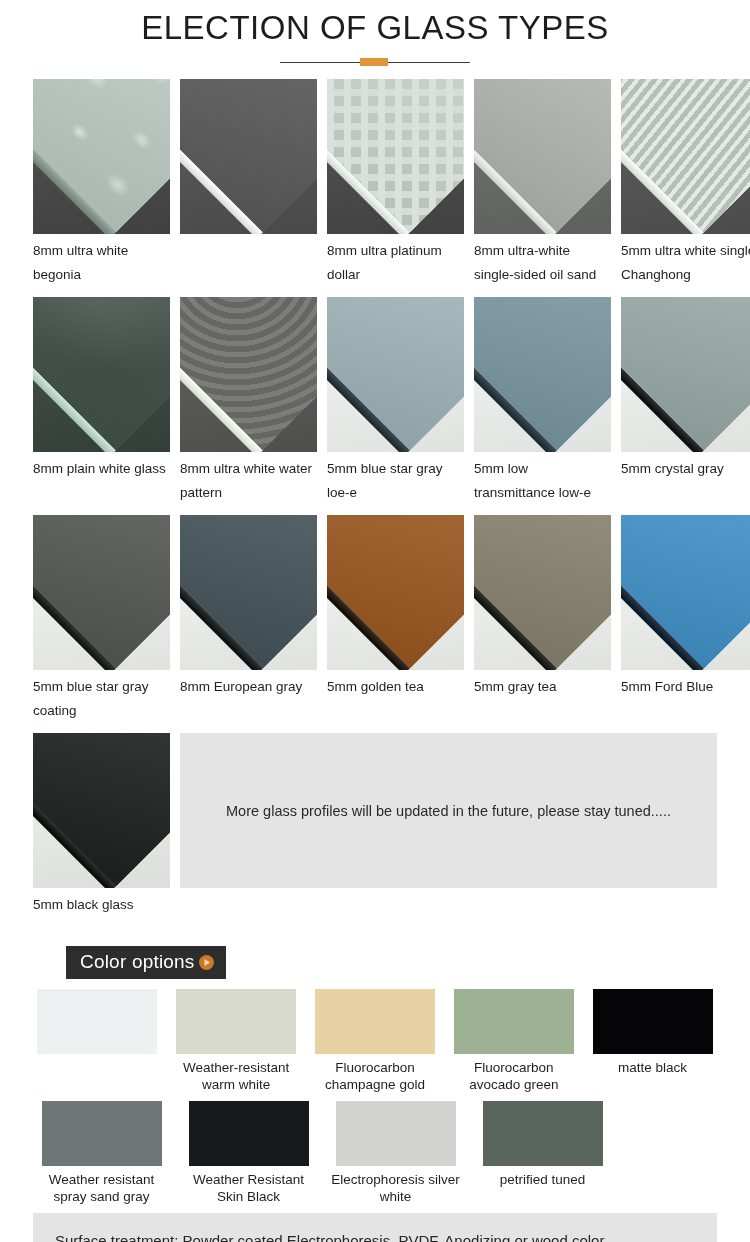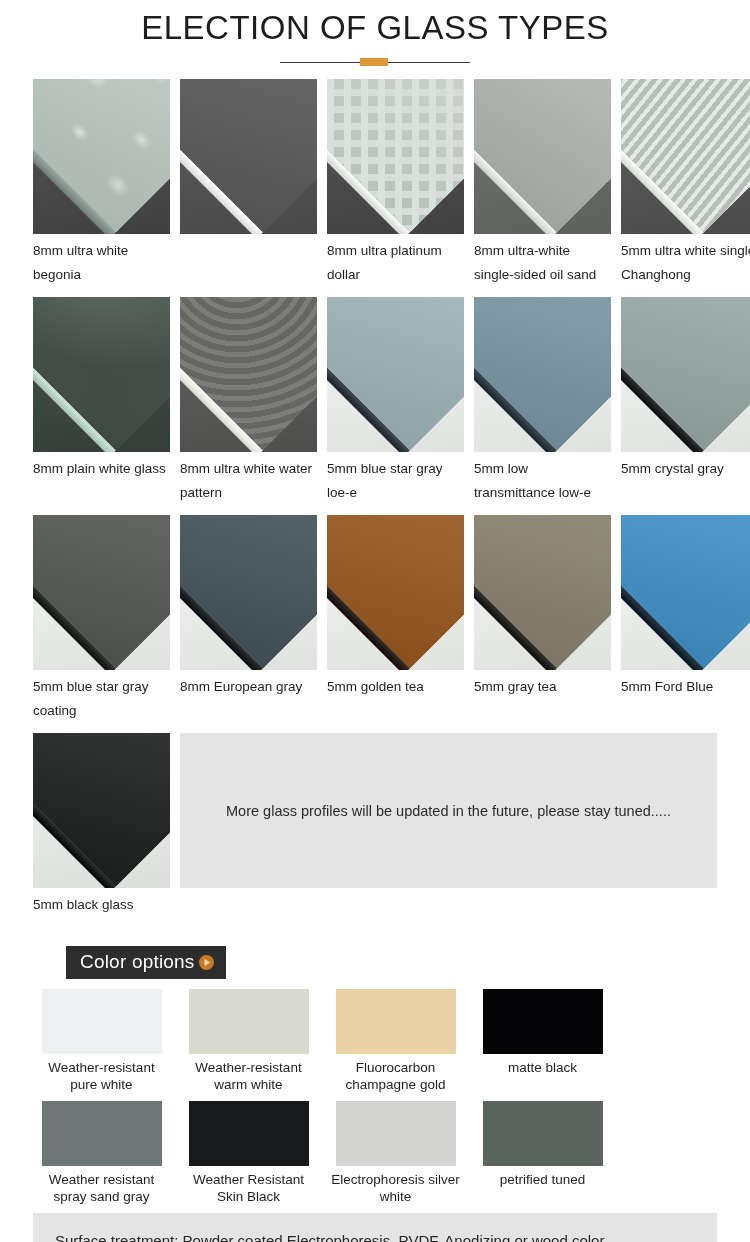--- a/index.html
+++ b/index.html
@@ -385,29 +385,32 @@
         <polygon points="5.5,4 11,7.5 5.5,11" fill="#f6d9b4"></polygon>
       </svg>
     </span>
   </div>
 </div>
 
 <div class="color-grid">
   <div class="color-row">
       <div class="color-cell">
         <div class="swatch" style="background: rgb(238, 241, 241);"></div>
-        <div class="color-label">Weather-resistant pure white</div>
       </div>
       <div class="color-cell">
         <div class="swatch" style="background: rgb(217, 218, 206);"></div>
         <div class="color-label">Weather-resistant warm white</div>
       </div>
       <div class="color-cell">
         <div class="swatch" style="background: rgb(232, 209, 163);"></div>
         <div class="color-label">Fluorocarbon champagne gold</div>
+      </div>
+      <div class="color-cell">
+        <div class="swatch" style="background: rgb(156, 178, 146);"></div>
+        <div class="color-label">Fluorocarbon avocado green</div>
       </div>
       <div class="color-cell">
         <div class="swatch" style="background: rgb(5, 5, 7);"></div>
         <div class="color-label">matte black</div>
       </div>
     </div>
   <div class="color-row">
       <div class="color-cell">
         <div class="swatch" style="background: rgb(111, 118, 120);"></div>
         <div class="color-label">Weather resistant spray sand gray</div>

